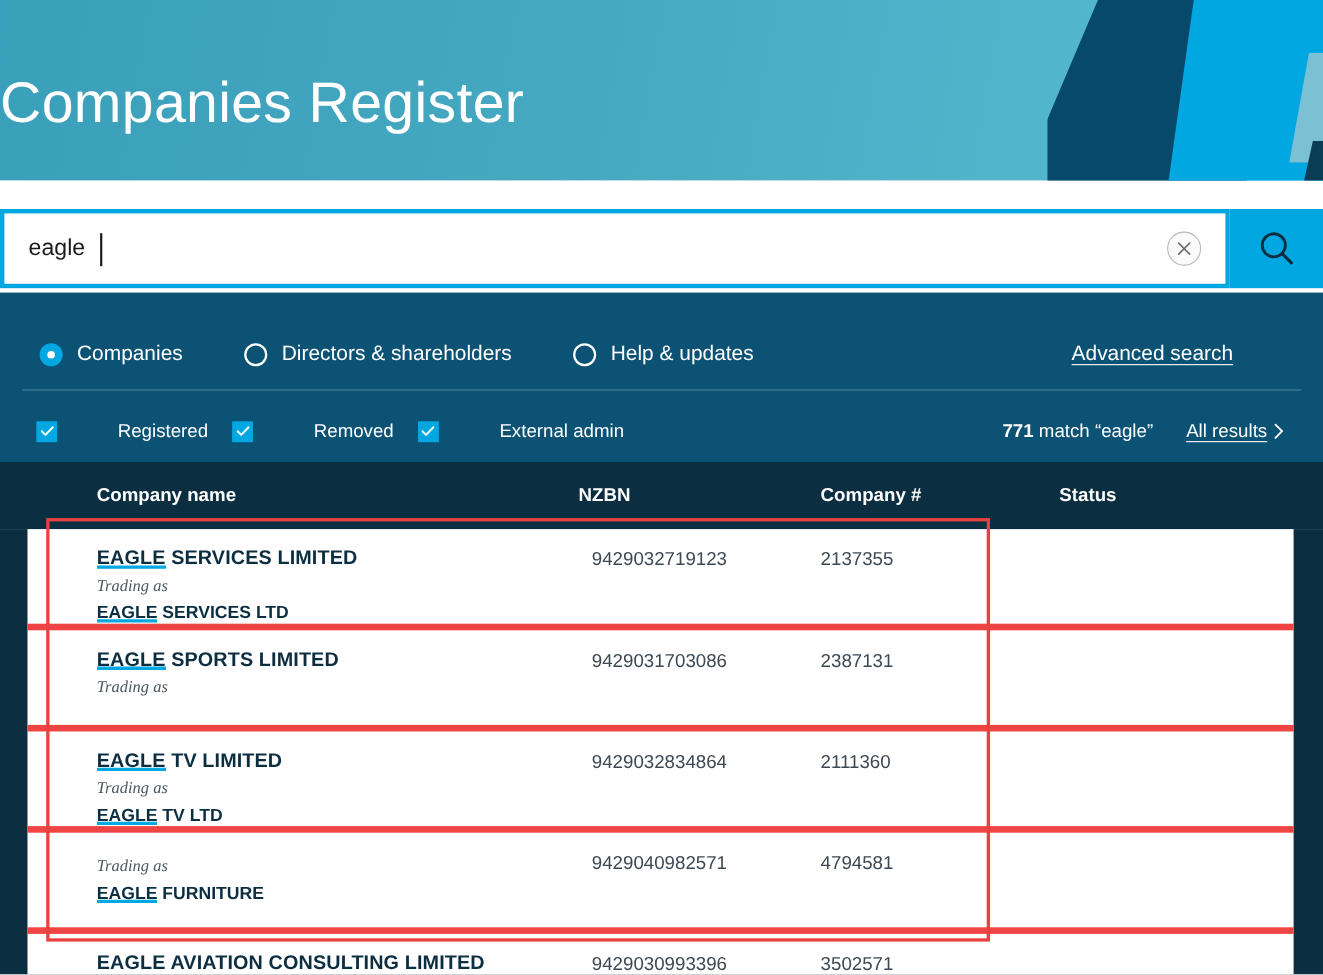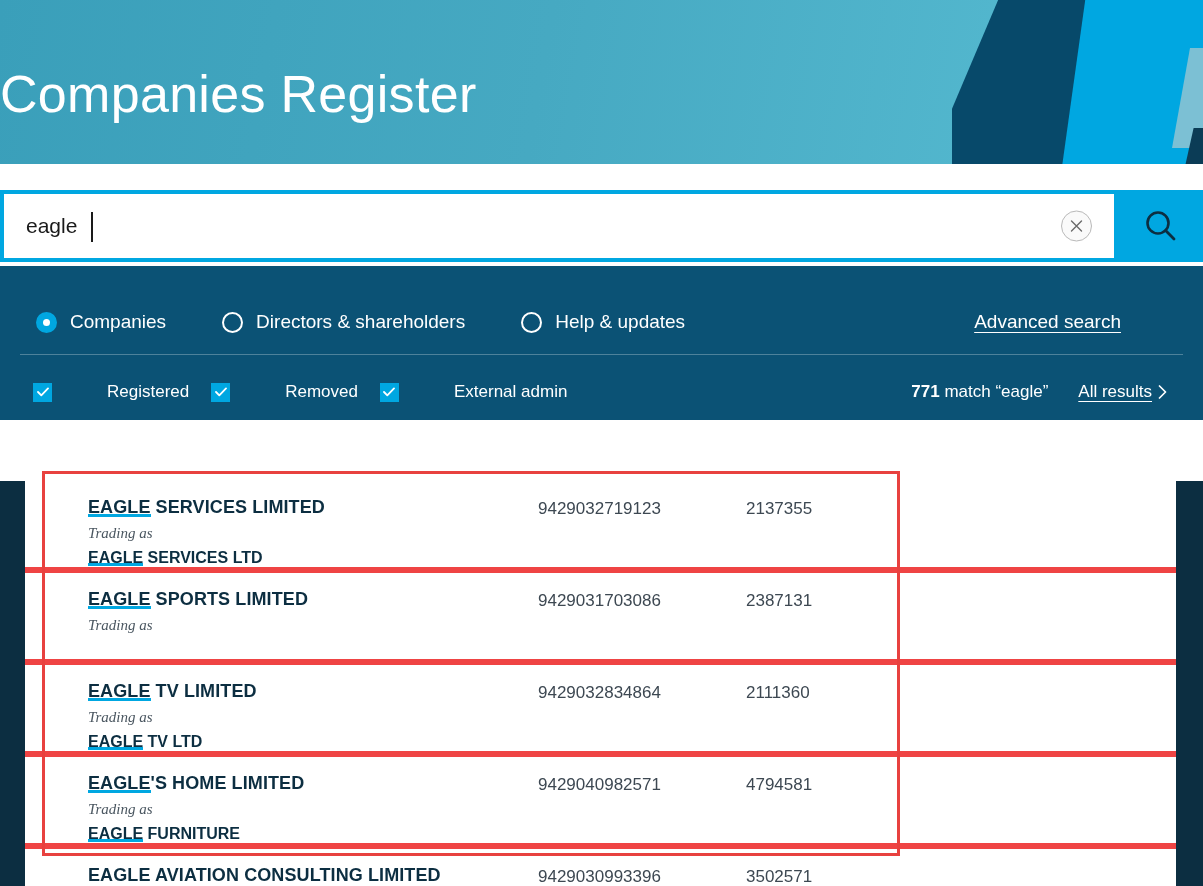--- a/index.html
+++ b/index.html
@@ -270,20 +270,28 @@
       </div>
       <div class="all-results">
         <span>All results</span>
         <svg width="9" height="14" viewBox="0 0 9 14">
           <path d="M1.5 1 L7.5 7 L1.5 13" stroke="#ffffff" stroke-width="1.7" fill="none" stroke-linecap="round" stroke-linejoin="round"></path>
         </svg>
       </div>
     </div>
   </div>
 
+  <div class="table-head-band">
+    <div class="th-row">
+      <div class="th th-name">Company name</div>
+      <div class="th th-nzbn">NZBN</div>
+      <div class="th th-num">Company #</div>
+      <div class="th th-status">Status</div>
+    </div>
+  </div>
   <div class="table-body-band"></div>
 
   <div class="table-white">
 
     <div class="res-row">
       <div class="cell-name">
         <div class="comp-name"><span class="hl">EAGLE</span><span> SERVICES LIMITED</span></div>
         <div class="trading-as">Trading as</div>
         <div class="trading-name"><span class="hl">EAGLE</span><span> SERVICES LTD</span></div>
       </div>
@@ -308,21 +316,20 @@
         <div class="trading-as">Trading as</div>
         <div class="trading-name"><span class="hl">EAGLE</span><span> TV LTD</span></div>
       </div>
       <div class="cell-nzbn">9429032834864</div>
       <div class="cell-num">2111360</div>
       <div class="cell-status"></div>
     </div>
 
     <div class="res-row">
       <div class="cell-name">
-        <div class="comp-name"><span class="hl">EAGLE</span><span>'S HOME LIMITED</span></div>
         <div class="trading-as">Trading as</div>
         <div class="trading-name"><span class="hl">EAGLE</span><span> FURNITURE</span></div>
       </div>
       <div class="cell-nzbn">9429040982571</div>
       <div class="cell-num">4794581</div>
       <div class="cell-status"></div>
     </div>
 
     <div class="res-row last">
       <div class="cell-name">

